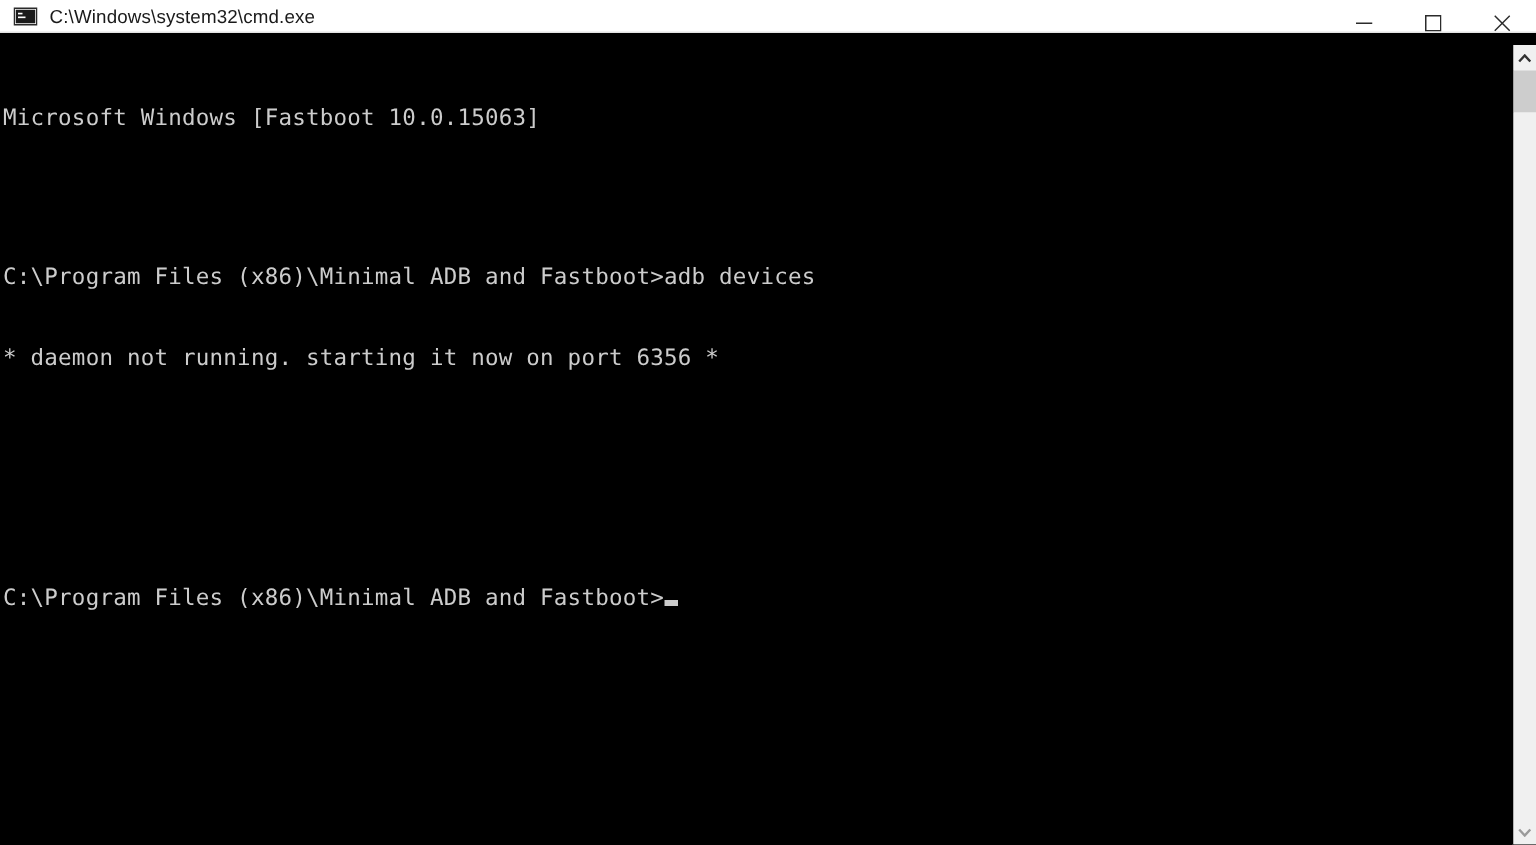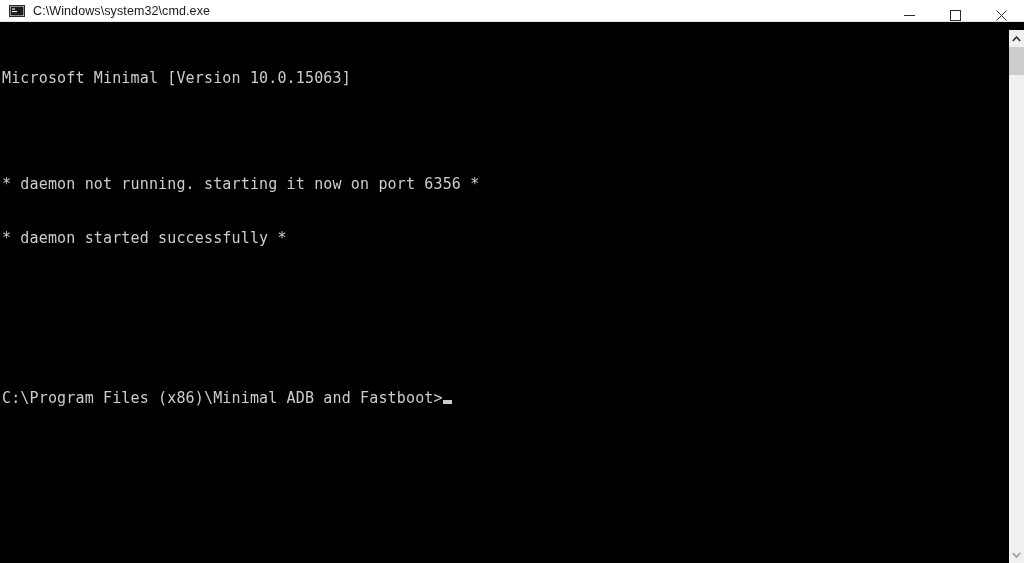--- a/index.html
+++ b/index.html
@@ -171,24 +171,24 @@
         <svg width="11" height="11" viewBox="0 0 11 11">
           <line x1="0.5" y1="0.5" x2="10.5" y2="10.5" stroke="#2b2b2b" stroke-width="1"></line>
           <line x1="10.5" y1="0.5" x2="0.5" y2="10.5" stroke="#2b2b2b" stroke-width="1"></line>
         </svg>
       </button>
     </div>
   </div>
 
   <div class="console">
     <div class="console-text">
-      <span class="line">Microsoft Minimal [Version 10.0.15063]</span>
+      <span class="line">Microsoft Windows [Fastboot 10.0.15063]</span>
       <span class="line"></span>
+      <span class="line">C:\Program Files (x86)\Minimal ADB and Fastboot&gt;adb devices</span>
       <span class="line">* daemon not running. starting it now on port 6356 *</span>
-      <span class="line">* daemon started successfully *</span>
       <span class="line"></span>
       <span class="line"></span>
       <span class="line"><span>C:\Program Files (x86)\Minimal ADB and Fastboot&gt;</span><span class="cursor"></span></span>
     </div>
   </div>
 
   <div class="scrollbar">
     <div class="sb-arrow up">
       <svg width="9" height="6" viewBox="0 0 9 6">
         <polyline points="0.8,5 4.5,1 8.2,5" fill="none" stroke="#303030" stroke-width="1.6"></polyline>

